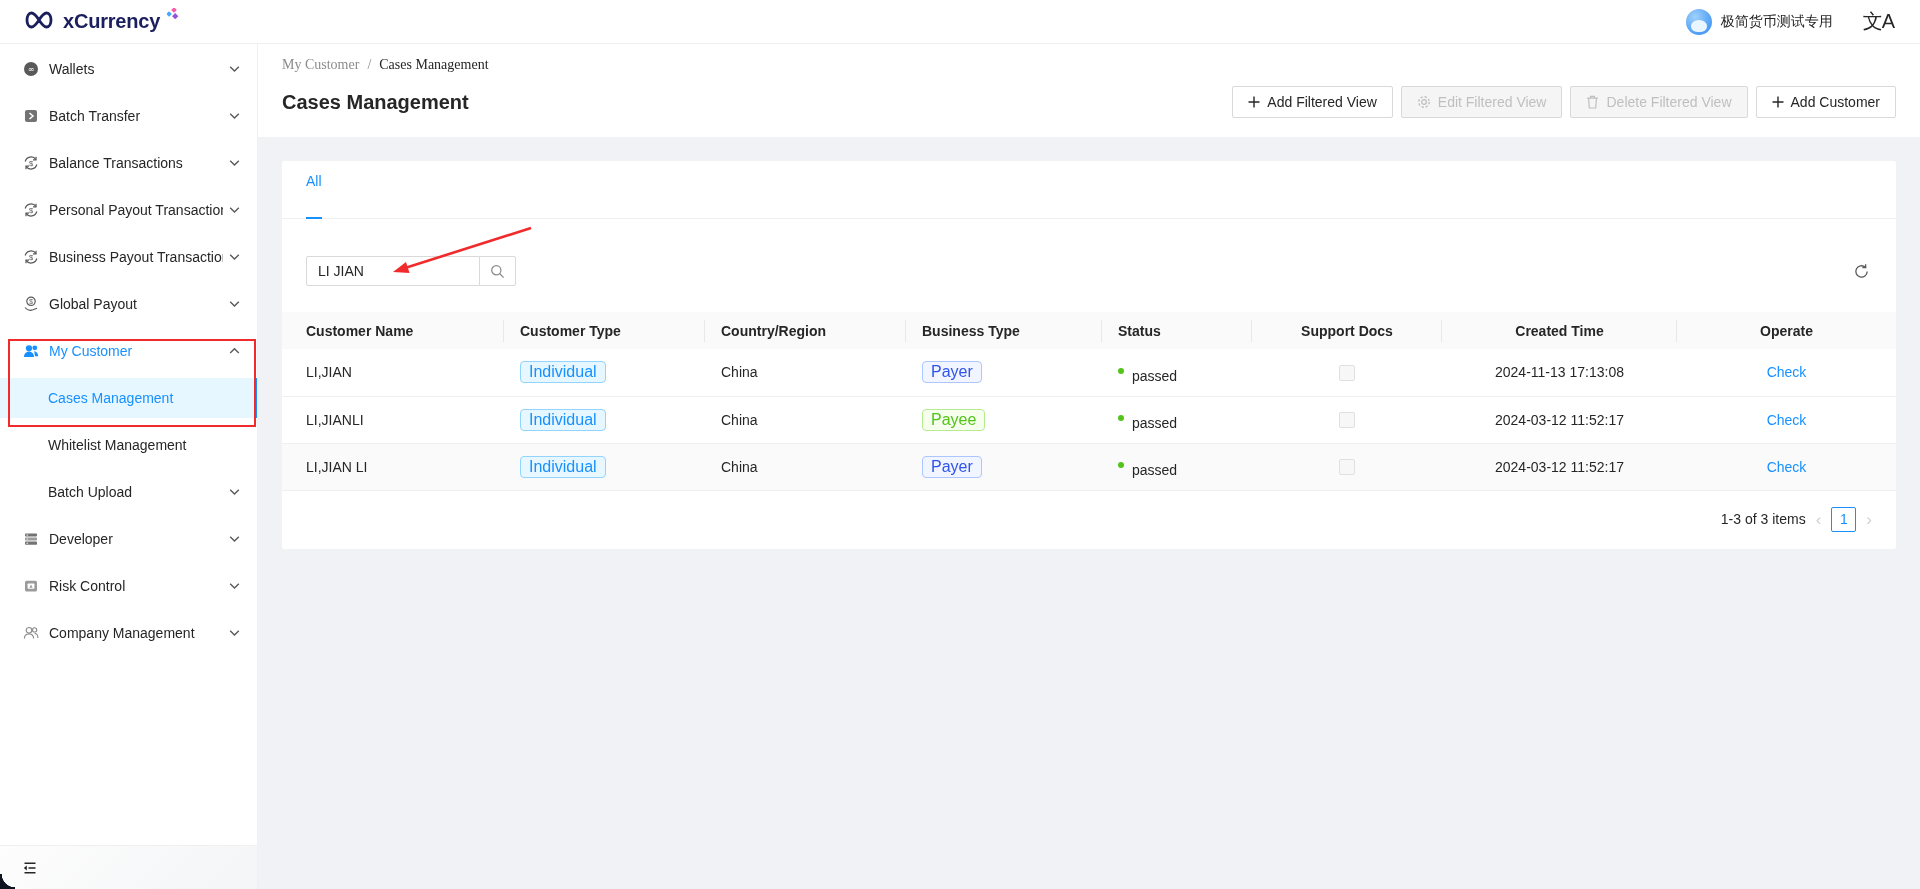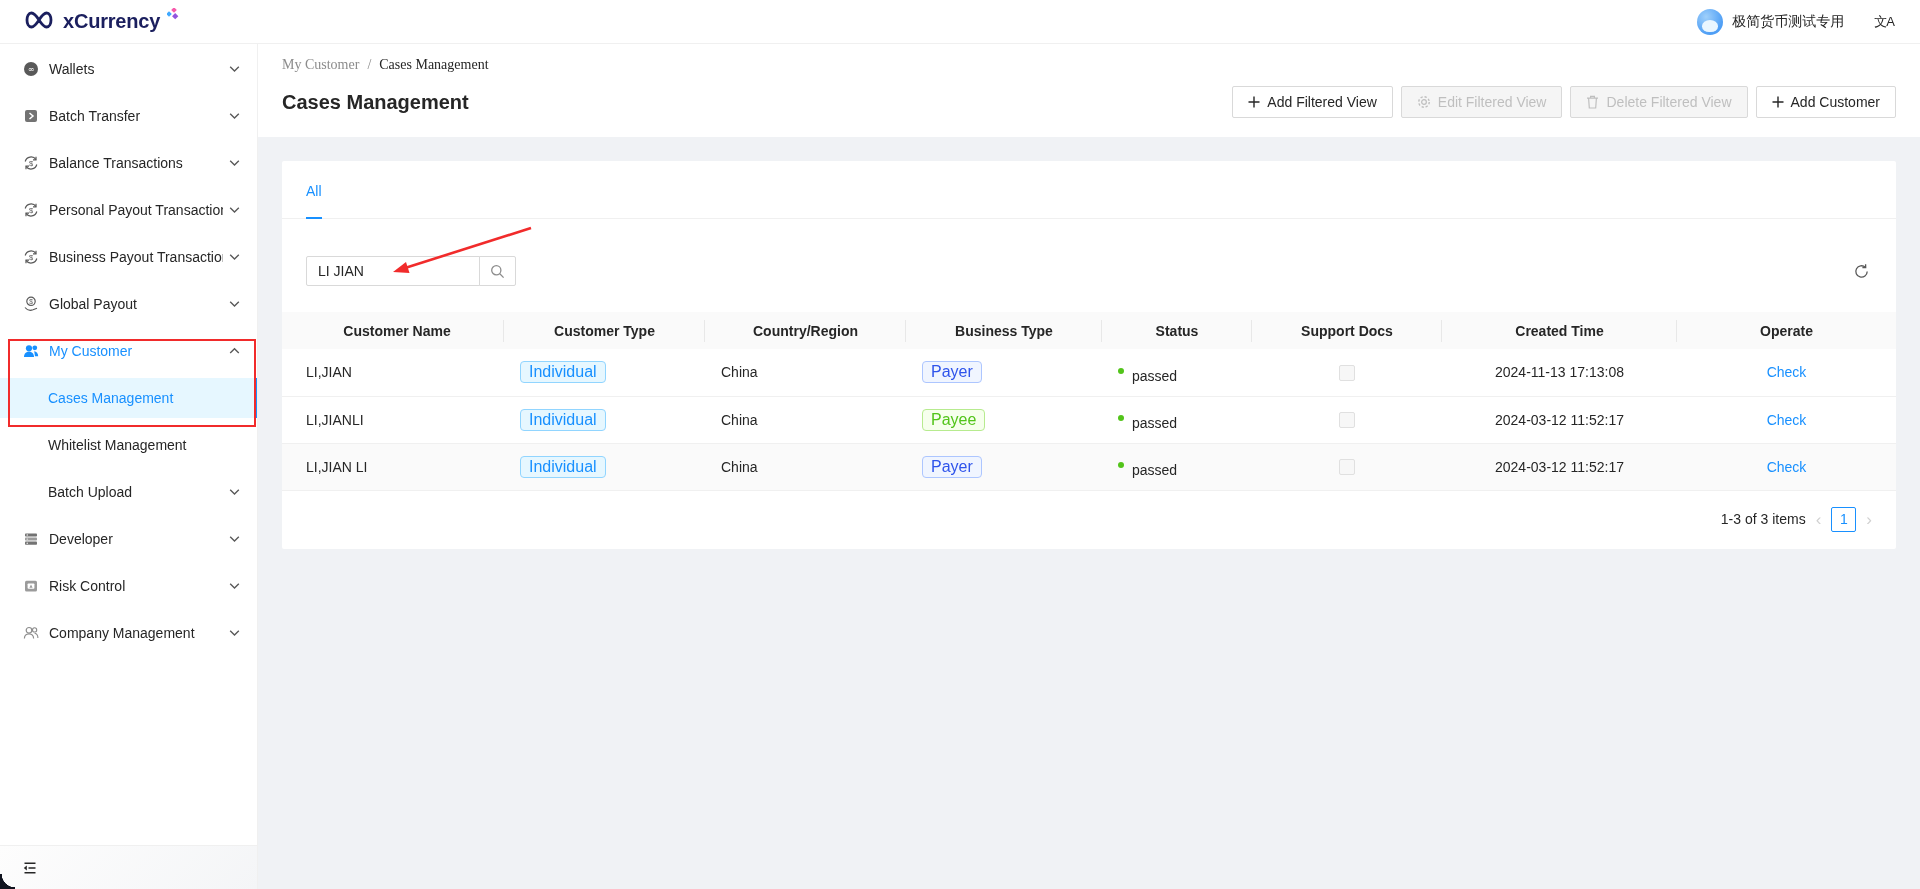--- a/index.html
+++ b/index.html
@@ -24,21 +24,21 @@
   .avatar {
     width:26px; height:26px; border-radius:50%;
     background:radial-gradient(circle at 35% 30%, #9fd0fb, #4e9ef5 70%);
     position:relative; overflow:hidden; flex:0 0 auto;
   }
   .avatar::after {
     content:""; position:absolute; left:5px; top:11px; width:16px; height:12px;
     background:#eaf6ff; border-radius:50% 50% 45% 45%;
   }
   .user-name { margin-left:9px; color:#262626; font-size:14px; }
-  .translate-btn { margin-left:30px; font-size:13px; color:#262626; cursor:pointer; letter-spacing:-1px; }
+  .translate-btn { margin-left:30px; font-size:20px; color:#262626; cursor:pointer; letter-spacing:-1px; }
 
   
   .sidebar {
     position:absolute; top:44px; left:0; width:258px; bottom:0;
     background:#fff; border-right:1px solid #f0f0f0; z-index:20;
   }
   .menu { padding-top:5px; }
   .menu-item {
     height:40px; margin-bottom:7px; display:flex; align-items:center;
     padding:0 17px 0 23px; color:#262626; cursor:pointer; white-space:nowrap;
@@ -75,40 +75,40 @@
     height:32px; padding:0 15px; background:#fff; border:1px solid #d9d9d9;
     border-radius:2px; font-size:14px; color:#262626; display:inline-flex;
     align-items:center; gap:7px; cursor:pointer; font-family:inherit; white-space:nowrap;
   }
   .btn.disabled { background:#f5f5f5; color:#bfbfbf; cursor:not-allowed; }
 
   .content { padding:24px; }
   .card { background:#fff; border-radius:2px; }
   .tabs { height:58px; padding:0 24px; border-bottom:1px solid #f0f0f0; display:flex; align-items:flex-end; }
   .tab {
-    color:#1890ff; padding-bottom:18px; border-bottom:2px solid #1890ff;
+    color:#1890ff; padding-bottom:28px; border-bottom:2px solid #1890ff;
     margin-bottom:-1px; cursor:pointer;
   }
   .card-toolbar { display:flex; align-items:center; justify-content:space-between; padding:37px 24px 26px; }
   .search { display:flex; }
   .search-input {
     width:174px; height:30px; border:1px solid #d9d9d9; border-radius:2px 0 0 2px;
     padding:8px 11px; font-size:14px; color:#262626; font-family:inherit; outline:none; background:#fff;
   }
   .search-btn {
     width:37px; height:30px; margin-left:-1px; border:1px solid #d9d9d9;
     border-radius:0 2px 2px 0; background:#fff; display:flex; align-items:center;
     justify-content:center; cursor:pointer;
   }
   .refresh-btn { background:none; border:none; cursor:pointer; display:flex; padding:2px; }
 
   table { width:100%; border-collapse:collapse; table-layout:fixed; font-size:14px; }
   thead th {
     background:#fafafa; font-weight:bold; color:#262626; height:37px;
-    padding:0 16px; text-align:center; position:relative;
+    padding:0 16px; text-align:left; position:relative;
   }
   thead th:first-child { padding-left:24px; }
   thead th:not(:last-child)::after {
     content:""; position:absolute; right:0; top:50%; transform:translateY(-50%);
     width:1px; height:22px; background:#e8e8e8;
   }
   tbody td { height:47px; padding:0 16px; border-bottom:1px solid #f0f0f0; color:#262626; }
   tbody td:first-child { padding-left:24px; }
   tbody tr.row-hover { background:#fafafa; }
   th.al-center, td.al-center { text-align:center; }

